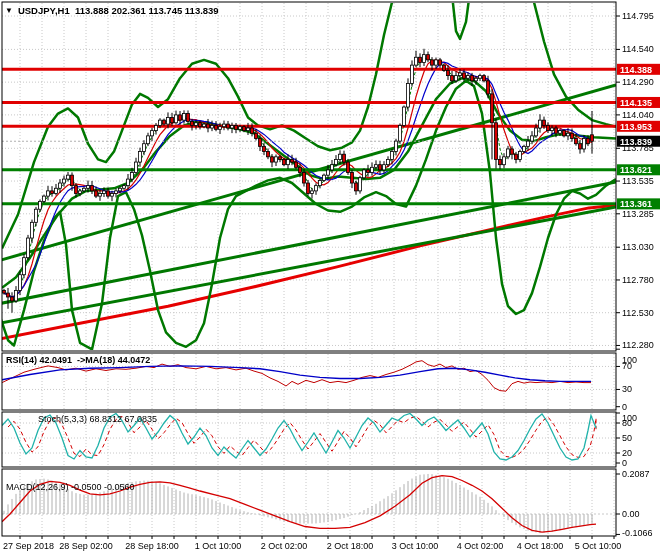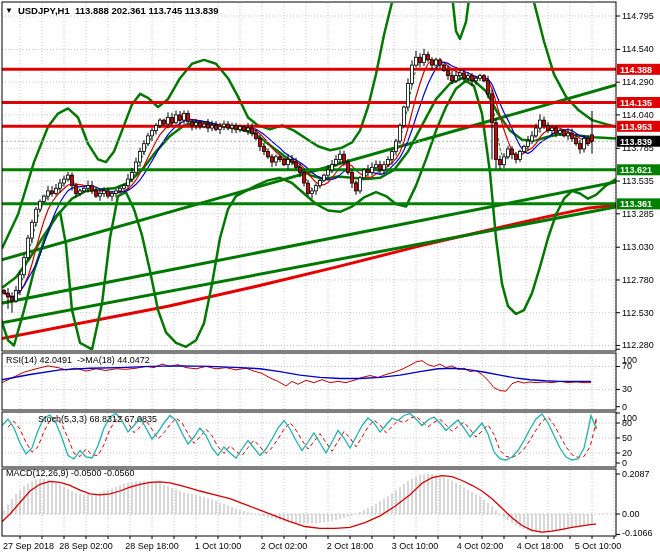--- a/index.html
+++ b/index.html
@@ -3,21 +3,21 @@
 <meta charset="utf-8">
 <style>
   html,body{margin:0;padding:0;background:#fff;}
   .window{position:relative;width:660px;height:560px;background:#fff;overflow:hidden;
           font-family:"Liberation Sans",sans-serif;}
   #chart-svg{position:absolute;left:0;top:0;}
   .title-row{position:absolute;left:5px;top:5px;display:flex;align-items:center;gap:5px;
              font-size:9.5px;font-weight:700;color:#000;white-space:pre;}
   .dd{font-size:8px;line-height:1;cursor:pointer;color:#000;}
   .ind-label{position:absolute;left:6px;font-size:9px;color:#000;white-space:pre;}
-  #rsi-label{top:355px;} #stoch-label{top:414px;padding-left:32px;} #macd-label{top:468px;}
+  #rsi-label{top:355px;font-weight:bold;} #stoch-label{top:414px;padding-left:32px;} #macd-label{top:482px;}
 </style>
 </head>
 <body>
 
 <div class="window">
   <svg id="chart-svg" width="660" height="560">
       <defs>
         <clipPath id="cm">
           <rect x="2" y="3" width="614" height="347"></rect>
         </clipPath>

